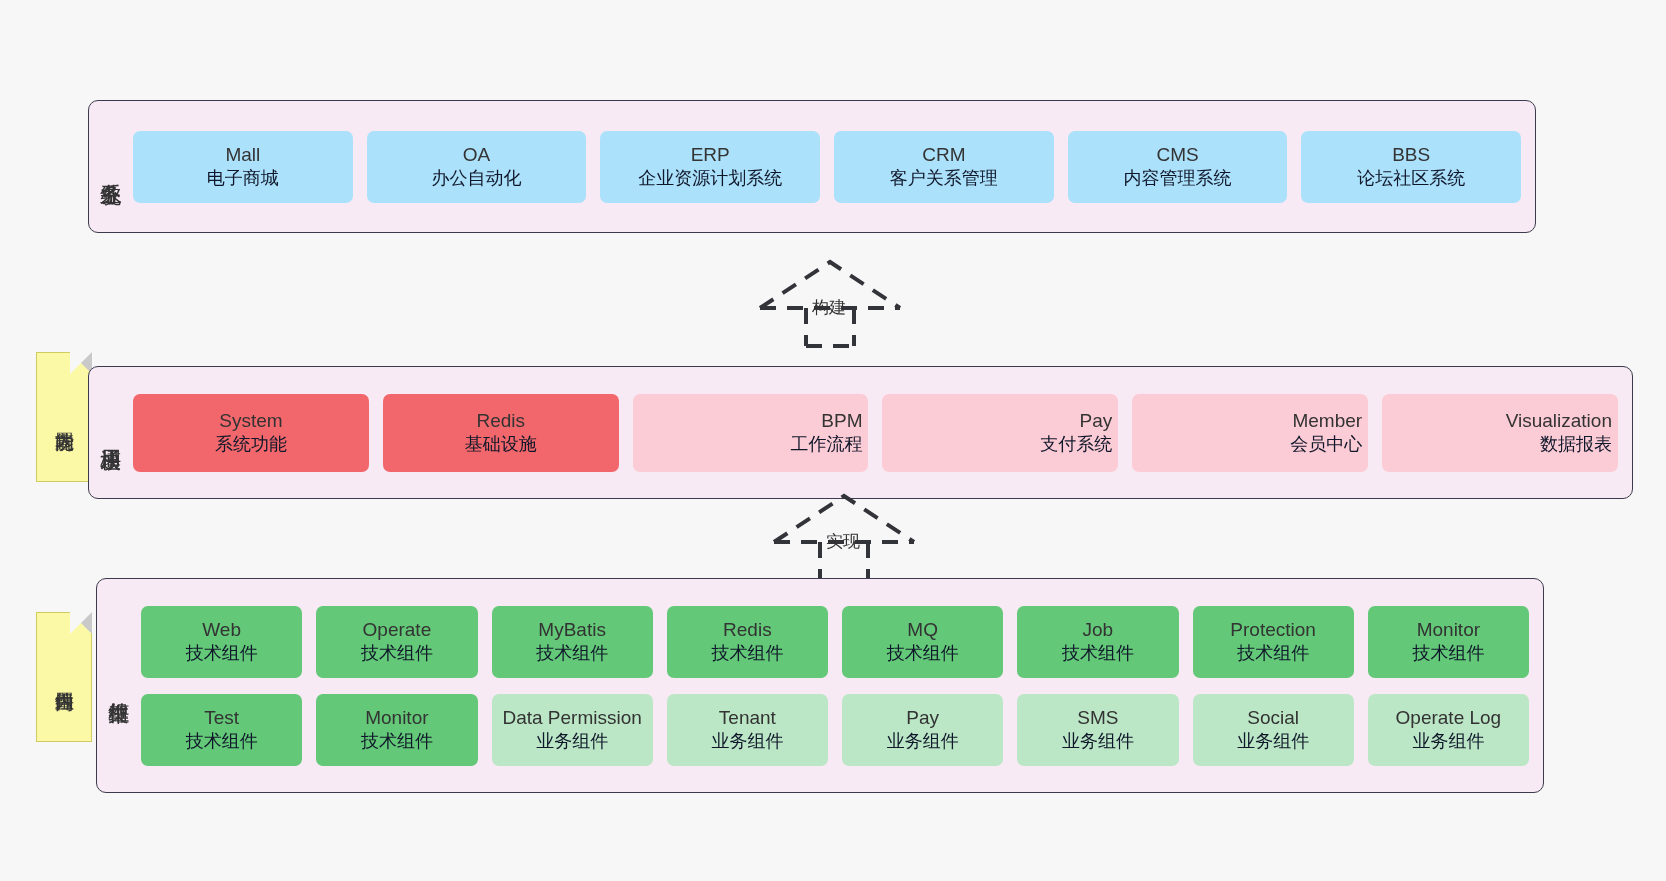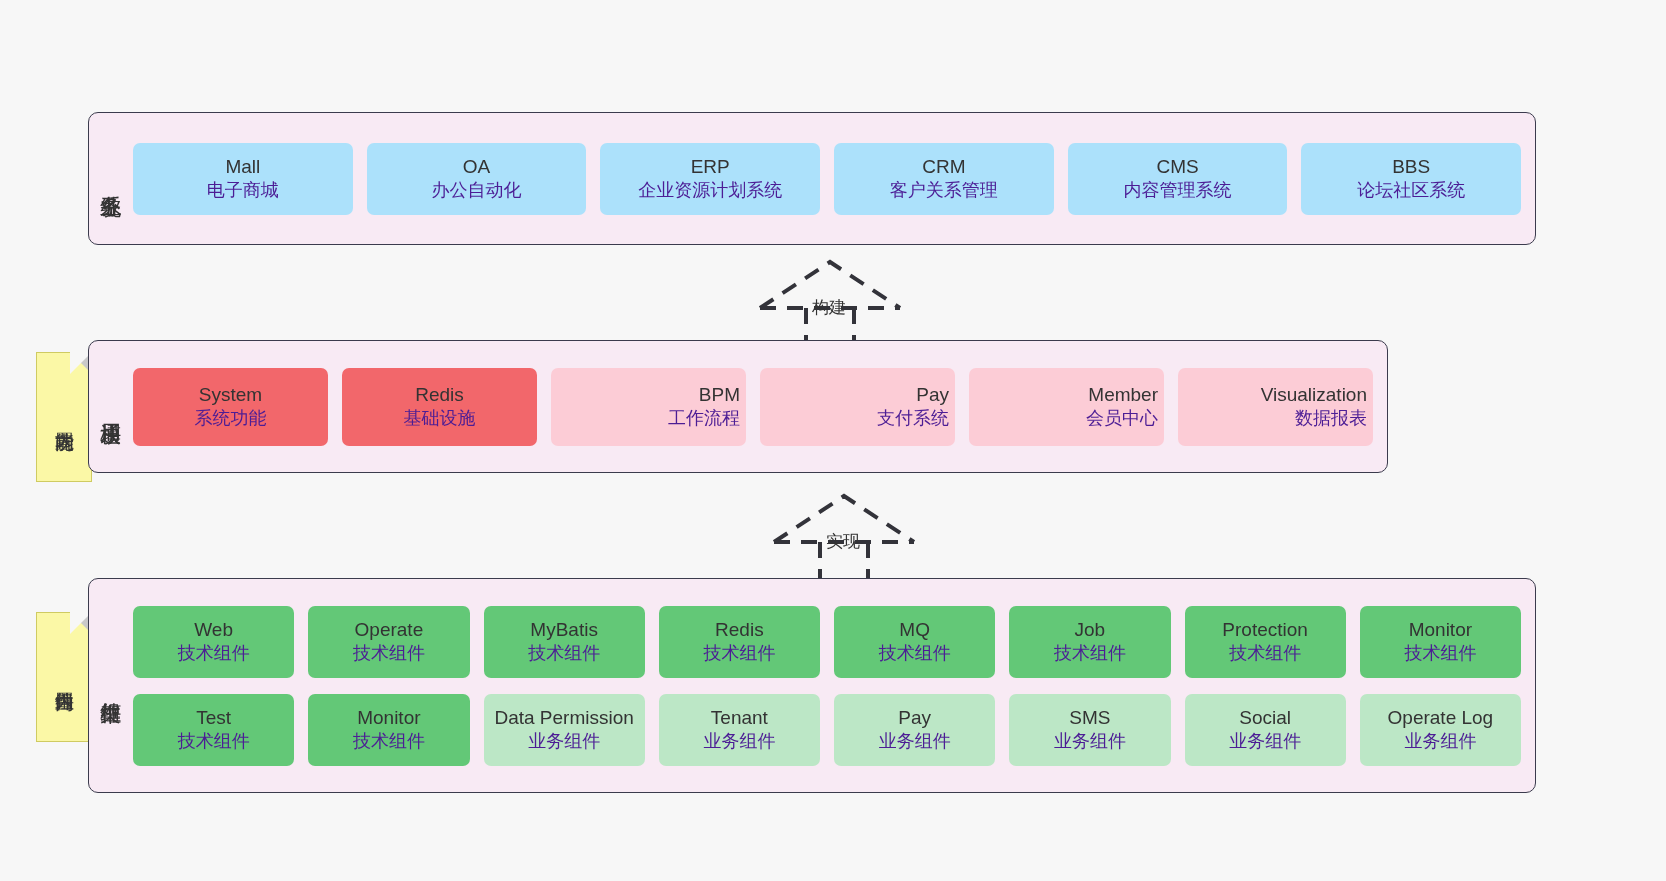--- a/index.html
+++ b/index.html
@@ -58,33 +58,33 @@
     display:flex;
     flex-direction:column;
     align-items:center;
     justify-content:center;
     text-align:center;
     padding:6px 6px;
     box-sizing:border-box;
     line-height:1.26;
   }
   .cell .t-en{font-size:19px;color:#333;}
-  .cell .t-cn{font-size:18px;color:#4c1d95;}
+  .cell .t-cn{font-size:18px;color:#0f172a;}
 
   
   .c-blue       {background:#ace1fb;}
   .c-red        {background:#f2676b;}
   .c-pink       {background:#fcccd6;align-items:flex-end;}
   .c-green      {background:#63c877;}
   .c-greenlight {background:#bce7c6;}
 
   
-  #layer-business{left:88px;  top:112px; width:1448px; height:133px;}
-  #layer-modules {left:88px;  top:340px; width:1300px; height:133px;}
-  #layer-frame   {left:88px;  top:578px; width:1448px; height:215px;}
+  #layer-business{left:88px;  top:100px; width:1448px; height:133px;}
+  #layer-modules {left:88px;  top:366px; width:1545px; height:133px;}
+  #layer-frame   {left:96px;  top:578px; width:1448px; height:215px;}
   #layer-business .cell{height:72px;}
   #layer-modules  .cell{height:78px;}
   #layer-frame    .cell{height:72px;}
 
   
   .note{
     position:absolute;
     box-sizing:border-box;
     width:56px;
     background:#fbf8a6;

